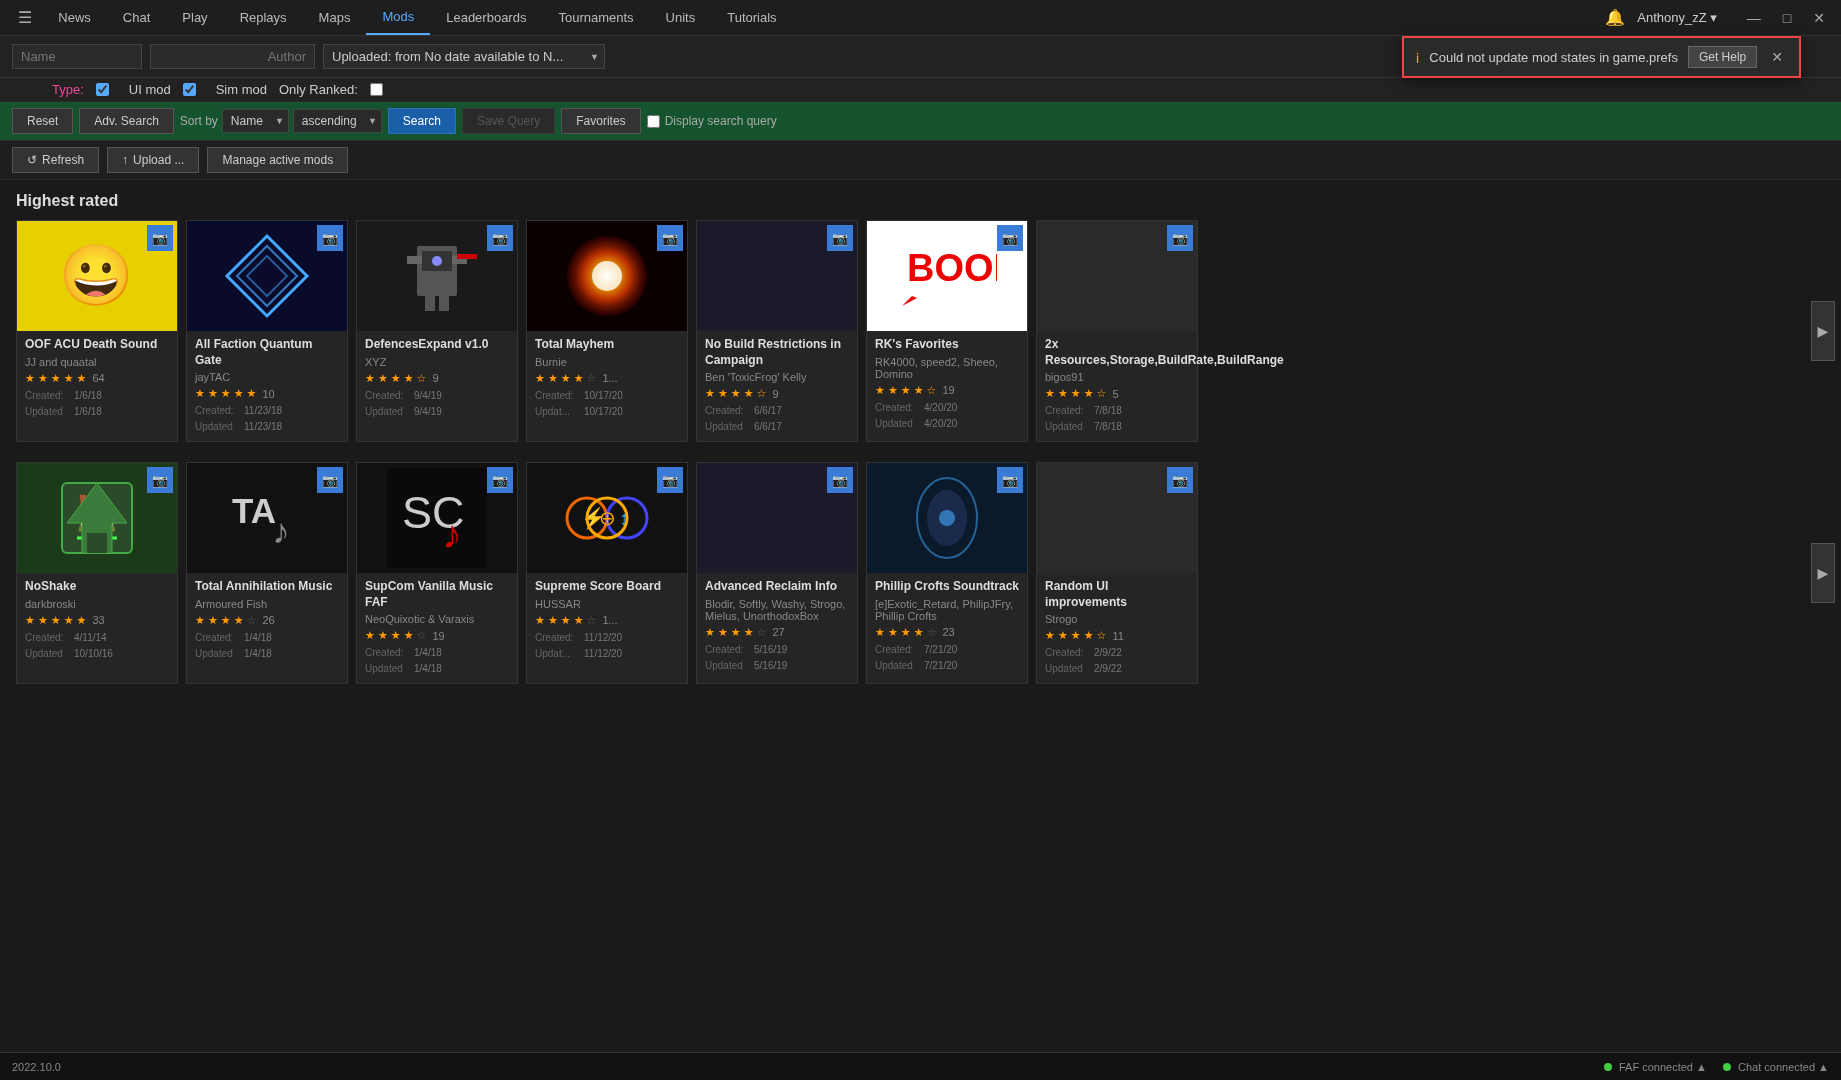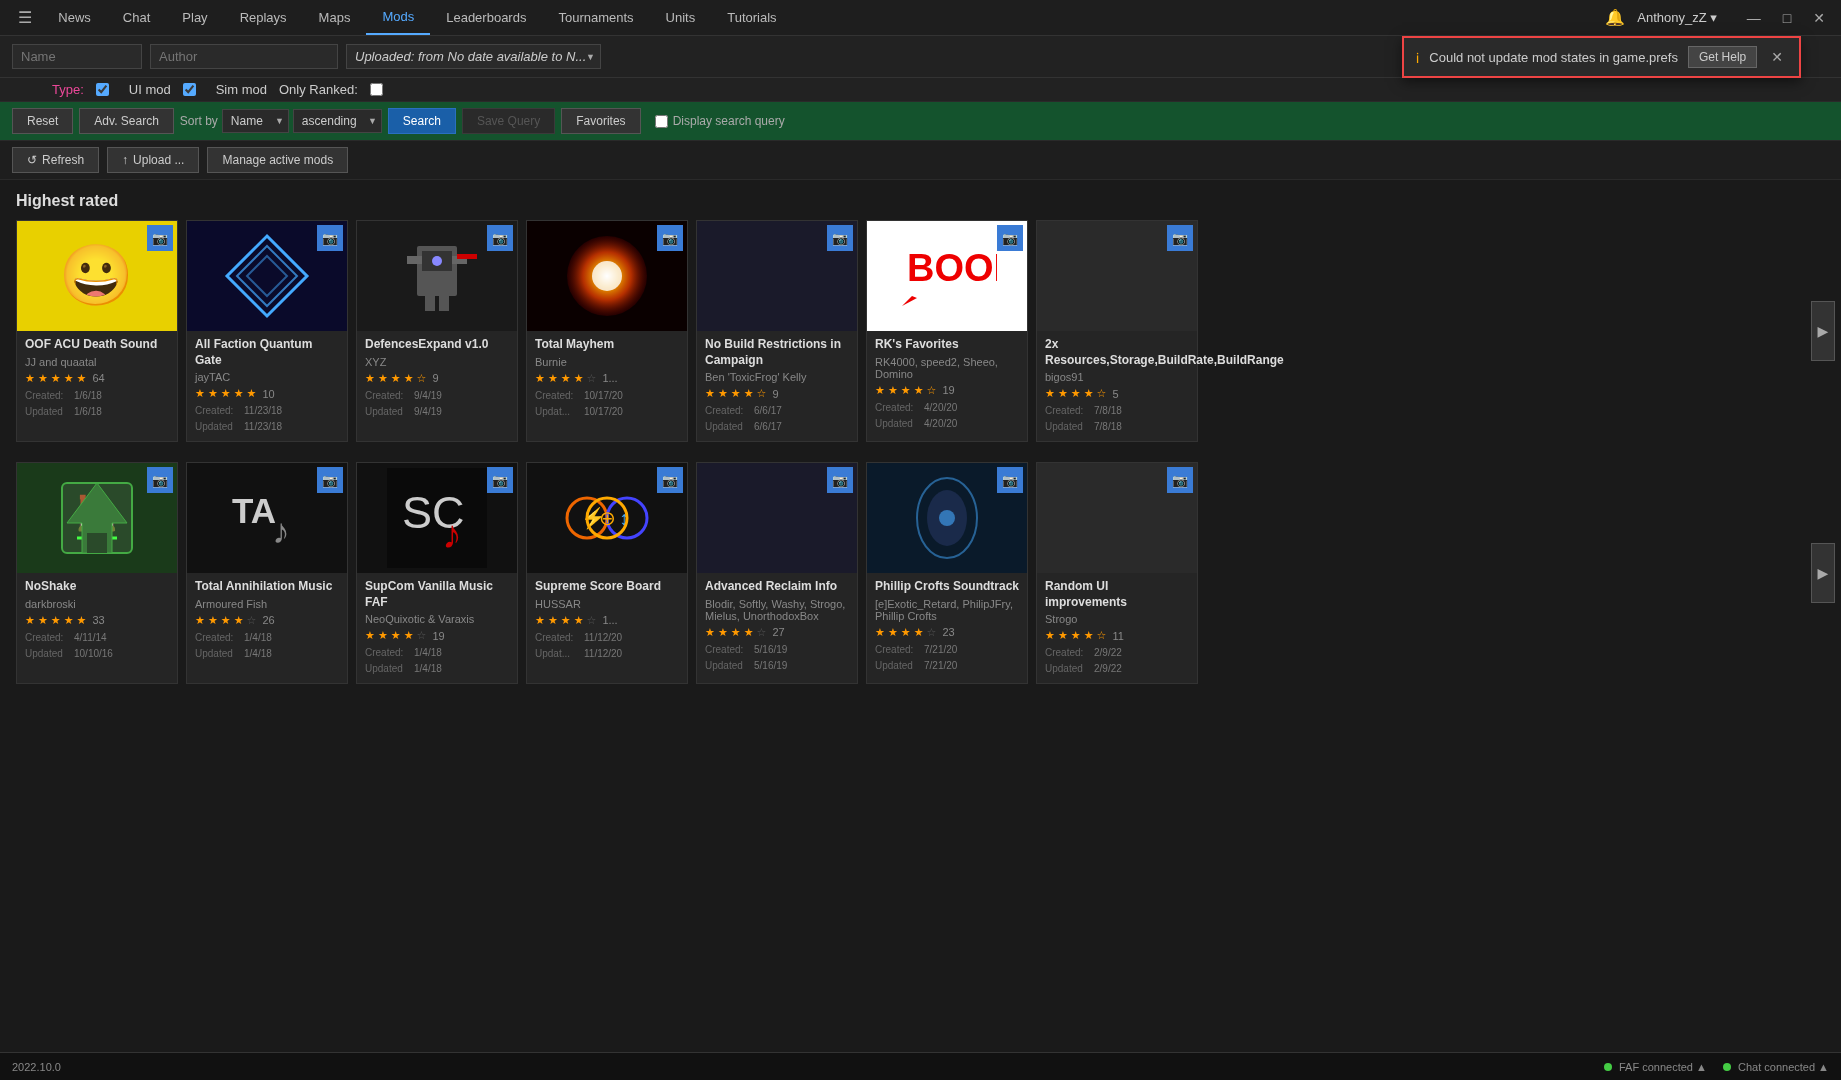--- a/index.html
+++ b/index.html
@@ -71,32 +71,32 @@
       padding: 4px 8px;
       font-size: 13px;
       width: 130px;
     }
     .filter-input-wide {
       background: #2a2a2a;
       border: 1px solid #444;
       color: #ccc;
       padding: 4px 8px;
       font-size: 13px;
-      width: 188px;
+      width: 165px;
+      text-align: right;
     }
     .dropdown-select {
       background: #2a2a2a;
       border: 1px solid #444;
       color: #ccc;
-      padding: 4px 13px 4px 8px;
+      padding: 4px 40px 4px 8px;
       font-size: 13px;
       appearance: none;
       cursor: pointer;
       min-width: 220px;
-      font-style: italic;
     }
     .dropdown-wrapper {
       position: relative;
       display: inline-flex;
       align-items: center;
     }
     .dropdown-wrapper::after {
       content: '▼';
       font-size: 9px;
       color: #aaa;
@@ -184,21 +184,21 @@
       position: absolute;
       right: 5px;
       pointer-events: none;
     }
     .display-search-check {
       display: flex;
       align-items: center;
       gap: 5px;
       color: #aaa;
       font-size: 12px;
-      margin-left: 8px;
+      margin-left: 0;
     }
 
     
     .toolbar {
       background: #1e1e1e;
       padding: 6px 12px;
       display: flex;
       align-items: center;
       gap: 8px;
       border-bottom: 1px solid #2a2a2a;

